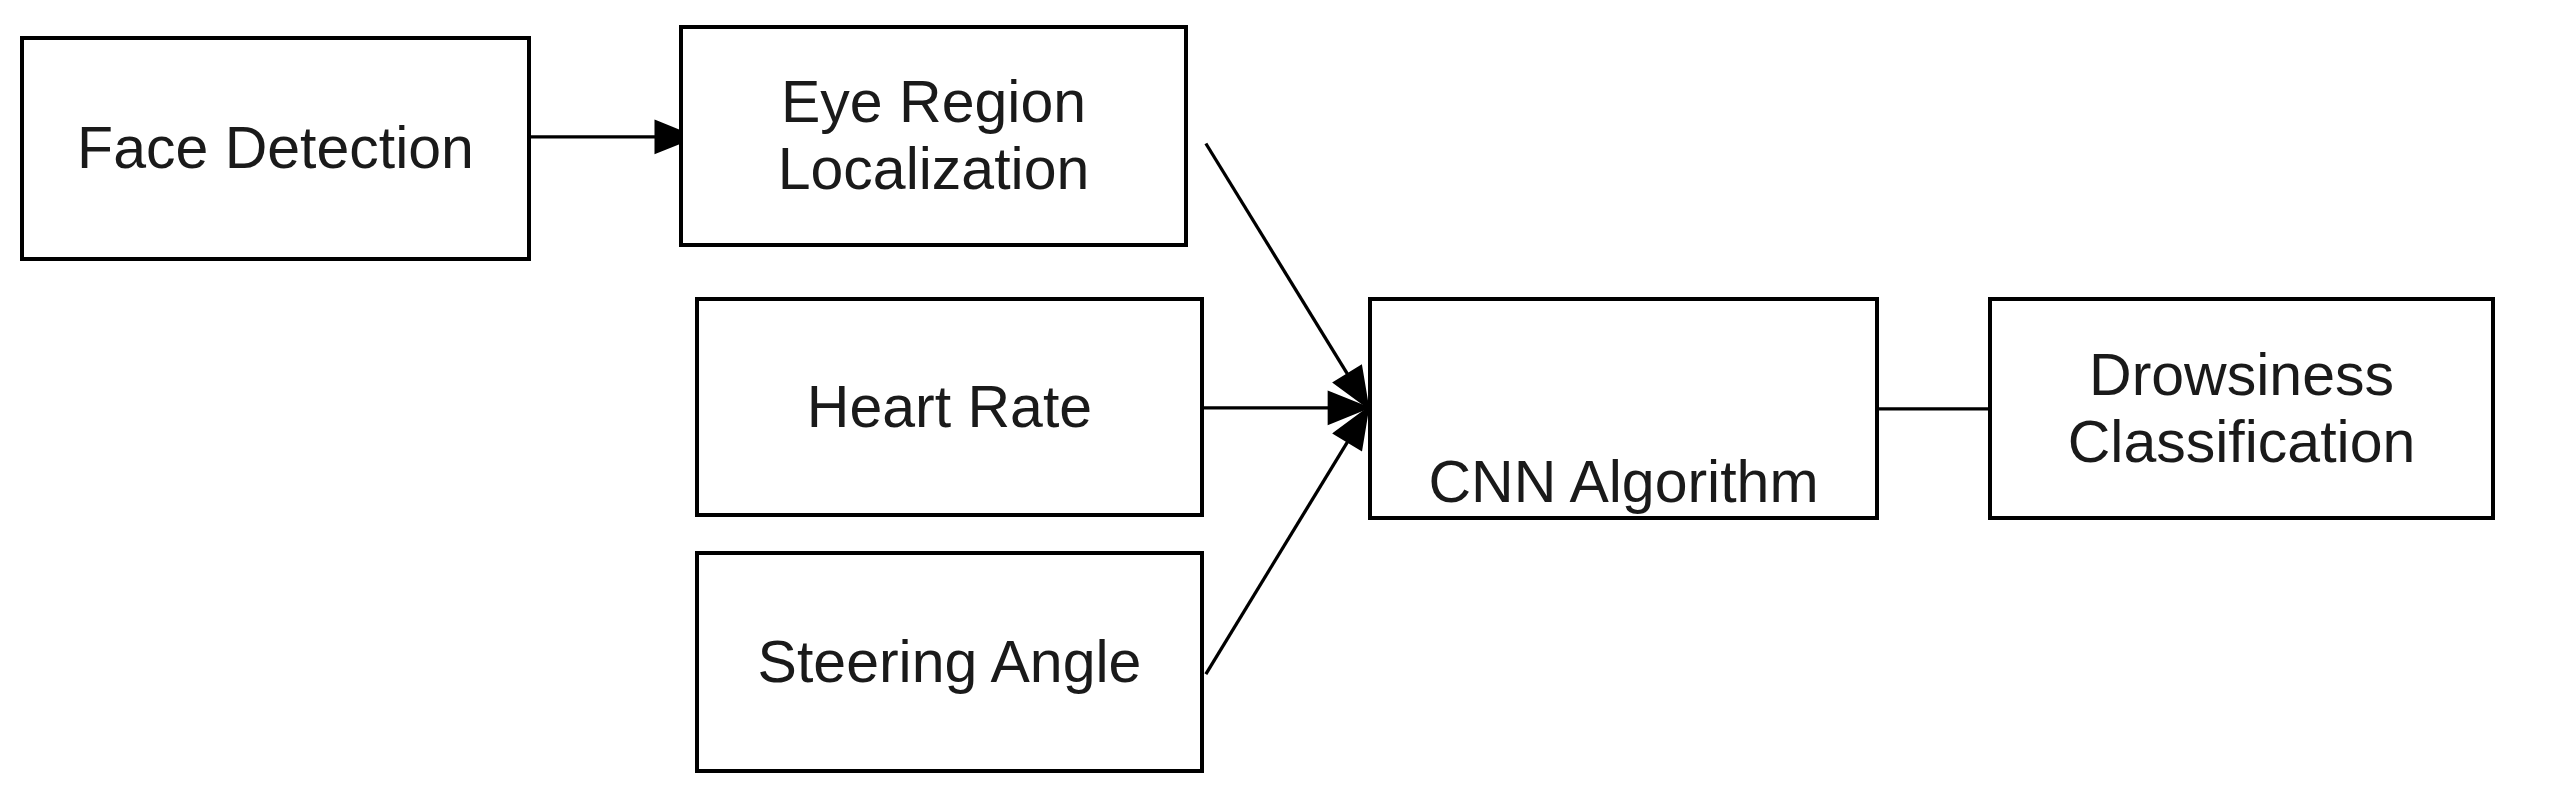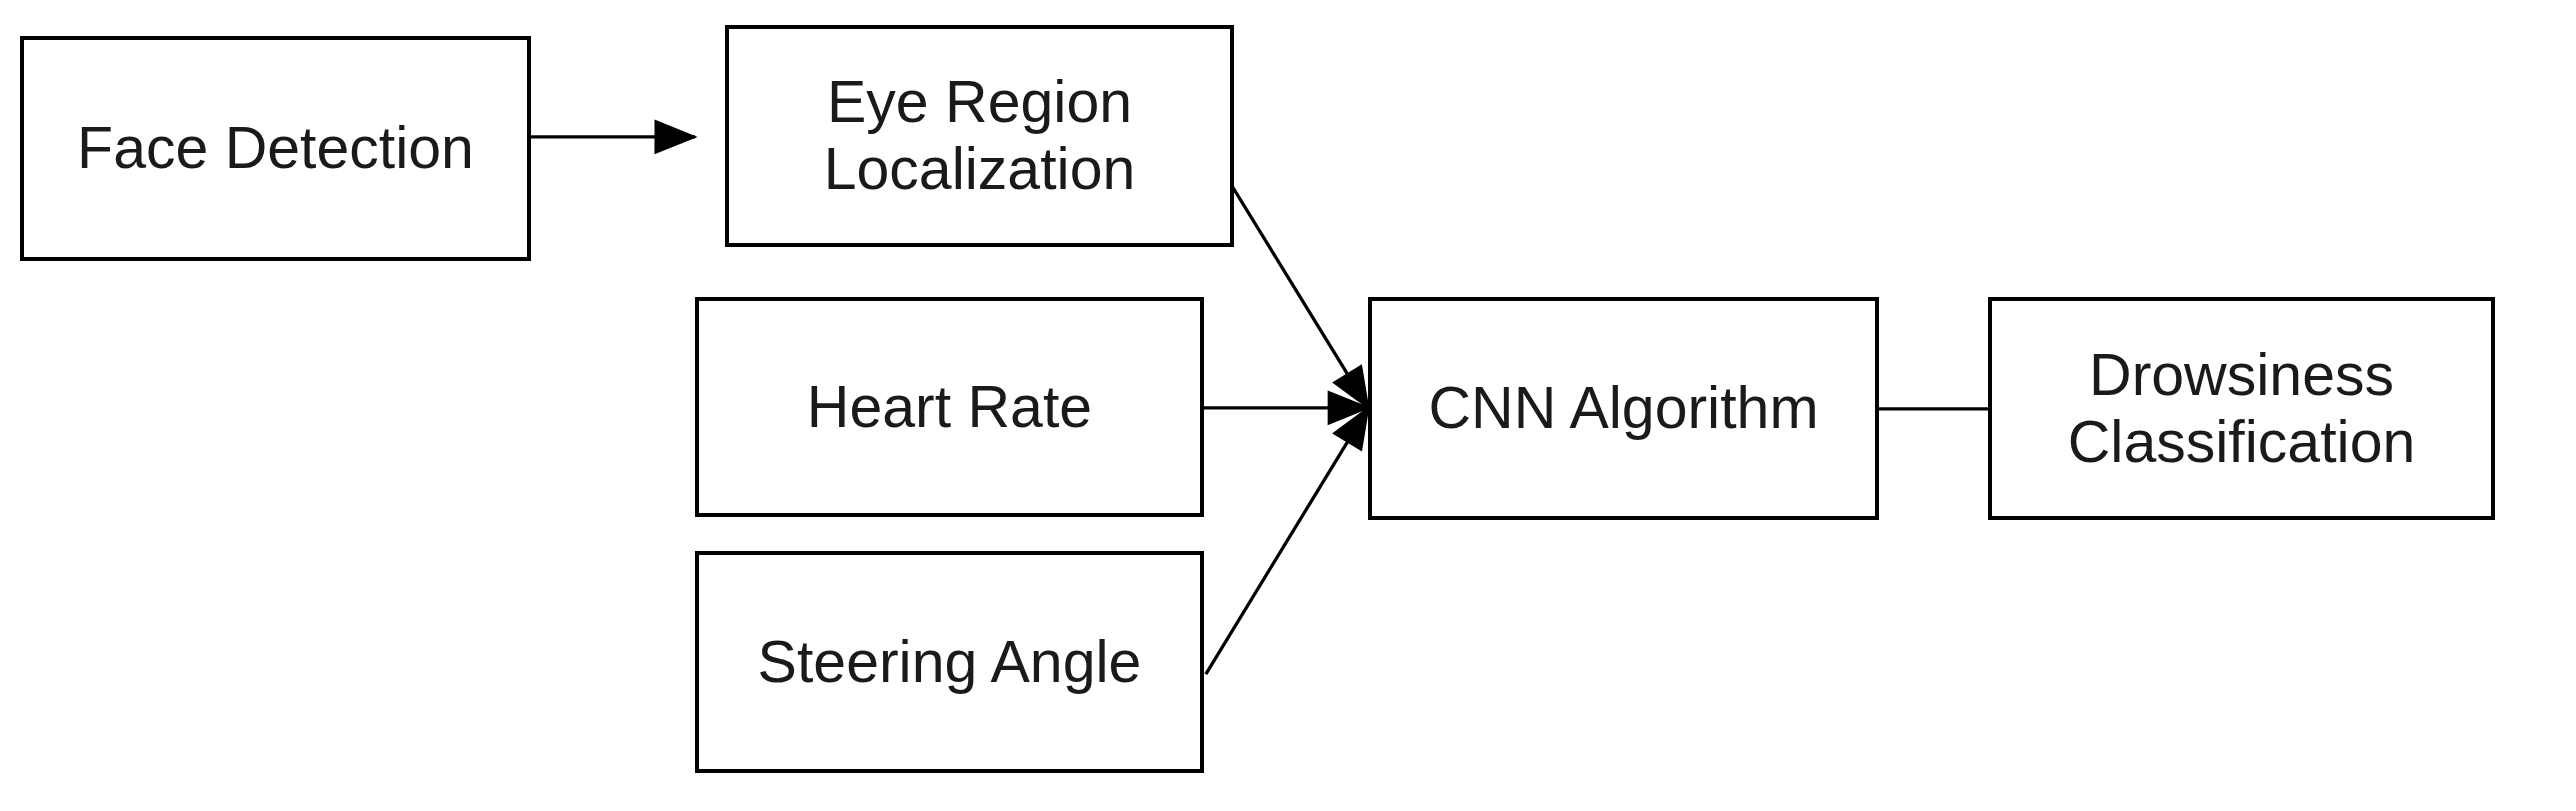--- a/index.html
+++ b/index.html
@@ -25,24 +25,24 @@
     justify-content: center;
     text-align: center;
     color: #1a1a1a;
     font-size: 59px;
     line-height: 1.13;
   }
   .node .label {
     white-space: pre-line;
   }
   #n-face      { left: 20px;   top: 23.6px;  width: 511px; height: 225px; margin-top: 12px; }
-  #n-eye       { left: 725px;  top: 24.6px;  width: 509px; height: 222px; }
+  #n-eye       { left: 679px;  top: 24.6px;  width: 509px; height: 222px; }
   #n-heart     { left: 695px;  top: 297px; width: 509px; height: 220px; }
   #n-steer     { left: 695px;  top: 551px; width: 509px; height: 222px; }
-  #n-cnn       { left: 1368px; top: 297px; width: 511px; height: 223px; }
+  #n-cnn       { left: 1368px; top: 297px; width: 511px; height: 223px; align-items: flex-end; }
   #n-drowsy    { left: 1988px; top: 297px; width: 507px; height: 223px; }
   #edges-layer {
     position: absolute;
     left: 0;
     top: 0;
     width: 2576px;
     height: 811px;
   }
   #edges-layer line {
     stroke: #000000;

